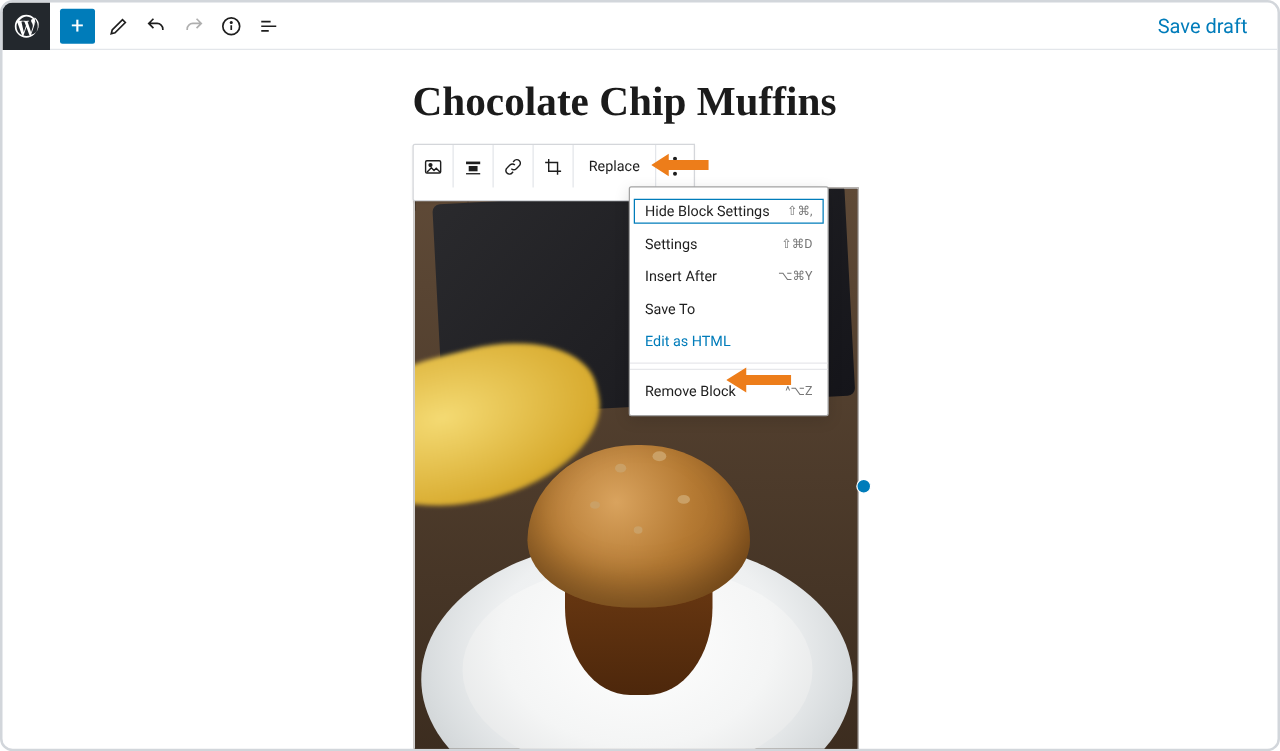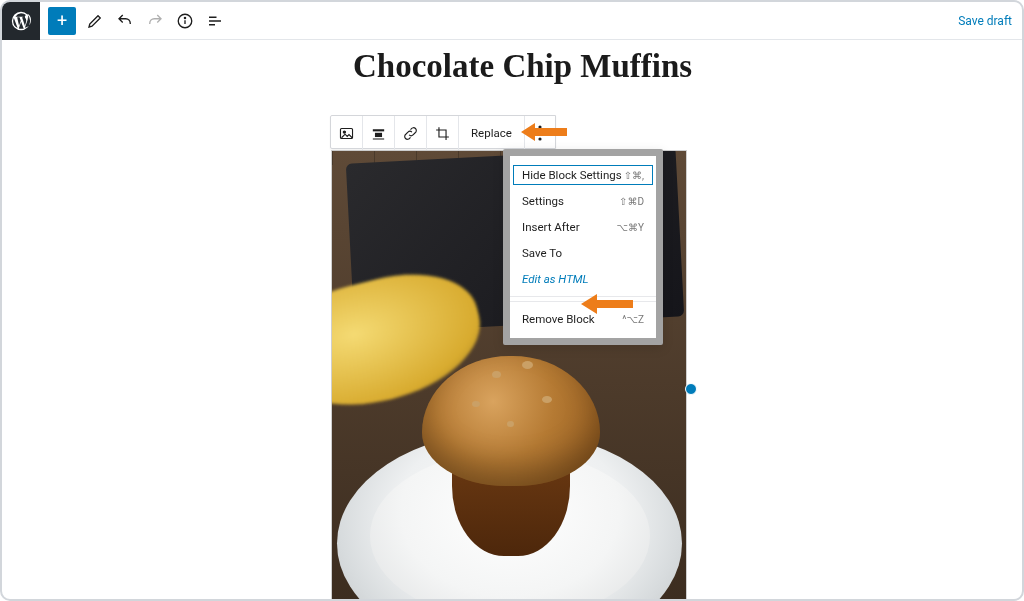--- a/index.html
+++ b/index.html
@@ -9,44 +9,44 @@
   
   .top-bar { height: 38px; display: flex; align-items: center; border-bottom: 1px solid #e3e6ea; }
   .wp-logo { width: 38px; height: 38px; background: #23282d; display: flex; align-items: center; justify-content: center; color: #fff; }
   .wp-logo svg { width: 22px; height: 22px; fill: #fff; }
   .add-block { width: 28px; height: 28px; background: #007cba; color: #fff; margin: 0 5px 0 8px; display: flex; align-items: center; justify-content: center; font-size: 18px; line-height: 1; border-radius: 2px; }
   .top-icons { display: flex; align-items: center; gap: 2px; }
   .top-ico { width: 28px; height: 28px; display: flex; align-items: center; justify-content: center; color: #1e1e1e; }
   .top-ico svg { width: 18px; height: 18px; fill: none; stroke: #1e1e1e; stroke-width: 1.8; }
   .top-ico.disabled { opacity: .35; }
   .spacer { flex: 1; }
-  .save-draft { color: #007cba; font-size: 12px; margin-right: 10px; }
+  .save-draft { color: #007cba; font-size: 16px; margin-right: 24px; }
 
   
   .editor { position: absolute; left: 0; right: 0; top: 38px; bottom: 0; }
-  .post-title { position: absolute; left: 328px; top: 8px; font-family: Georgia, "Times New Roman", serif; font-size: 33px; font-weight: 700; color: #1b1b1b; margin-left: 23px; }
-
-  
-  .block-toolbar { position: absolute; left: 328px; top: 75px; height: 34px; border: 1px solid #d4d6da; border-radius: 2px 0 0 2px; background: #fff; display: flex; box-shadow: 0 1px 2px rgba(0,0,0,.06); z-index: 5; }
+  .post-title { position: absolute; left: 328px; top: 24px; font-family: Georgia, "Times New Roman", serif; font-size: 33px; font-weight: 700; color: #1b1b1b; }
+
+  
+  .block-toolbar { position: absolute; left: 328px; top: 75px; height: 46px; border: 1px solid #d4d6da; border-radius: 2px 0 0 2px; background: #fff; display: flex; box-shadow: 0 1px 2px rgba(0,0,0,.06); z-index: 5; }
   .bt-cell { width: 32px; height: 34px; border-right: 1px solid #e4e6ea; display: flex; align-items: center; justify-content: center; }
   .bt-cell svg { width: 17px; height: 17px; fill: none; stroke: #1e1e1e; stroke-width: 1.6; }
   .bt-cell.fillsvg svg { fill: #1e1e1e; stroke: none; }
   .bt-replace { padding: 0 12px; font-size: 11.5px; display: flex; align-items: center; height: 34px; border-right: 1px solid #e4e6ea; color: #1e1e1e; }
   .bt-more { width: 30px; height: 34px; display: flex; align-items: center; justify-content: center; }
   .bt-more svg { width: 4px; height: 16px; fill: #1e1e1e; }
 
   
   .arrow { position: absolute; z-index: 30; }
   .arrow svg { display: block; }
 
   
-  .dropdown { position: absolute; left: 501px; top: 109px; width: 160px; background: #fff; border: 7px solid #a3a3a3; border-radius: 2px; box-shadow: 0 3px 12px rgba(0,0,0,.12); z-index: 20; padding: 6px 0; font-size: 11.5px; color: #1e1e1e; }
+  .dropdown { position: absolute; left: 501px; top: 109px; width: 160px; background: #fff; border: 1px solid #a3a3a3; border-radius: 2px; box-shadow: 0 3px 12px rgba(0,0,0,.12); z-index: 20; padding: 6px 0; font-size: 11.5px; color: #1e1e1e; }
   .dd-item { display: flex; align-items: center; justify-content: space-between; padding: 6px 12px; min-height: 24px; }
   .dd-item.highlight { outline: 1px solid #007cba; outline-offset: -4px; }
-  .dd-item.link { color: #007cba; font-style: italic; }
+  .dd-item.link { color: #007cba; }
   .dd-short { font-size: 10px; color: #777; }
   .dd-sep { border-top: 1px solid #e7e8eb; margin: 4px 0; }
 
   
   .image-block { position: absolute; left: 329px; top: 110px; width: 356px; height: 476px; background: #3a2b1e; overflow: hidden; border: 1px solid #cfcfcf; z-index: 1; }
   .plate { position: absolute; left: 5px; top: 280px; width: 345px; height: 225px; background: radial-gradient(ellipse at 50% 40%, #fdfdfd 0%, #eef0f1 48%, #d7dbdd 70%, #b7babb 100%); border-radius: 50%; }
   .plate2 { position: absolute; left: 38px; top: 300px; width: 280px; height: 170px; background: radial-gradient(ellipse at 50% 36%, #ffffff 0%, #f4f5f5 55%, #dcdedf 100%); border-radius: 50%; }
   .muffin-body { position: absolute; left: 120px; top: 305px; width: 118px; height: 100px; background: linear-gradient(#6b3912,#4d270b); border-radius: 0 0 52px 52px / 0 0 70px 70px; }
   .muffin-top { position: absolute; left: 90px; top: 205px; width: 178px; height: 130px; background: radial-gradient(circle at 40% 35%, #d9a35e 0%, #b57a33 45%, #8a531a 100%); border-radius: 50% 50% 48% 48% / 60% 60% 42% 42%; box-shadow: inset 0 -18px 30px rgba(0,0,0,.28); }
   .crumbs { position:absolute; border-radius:50%; background:#caa066; }

